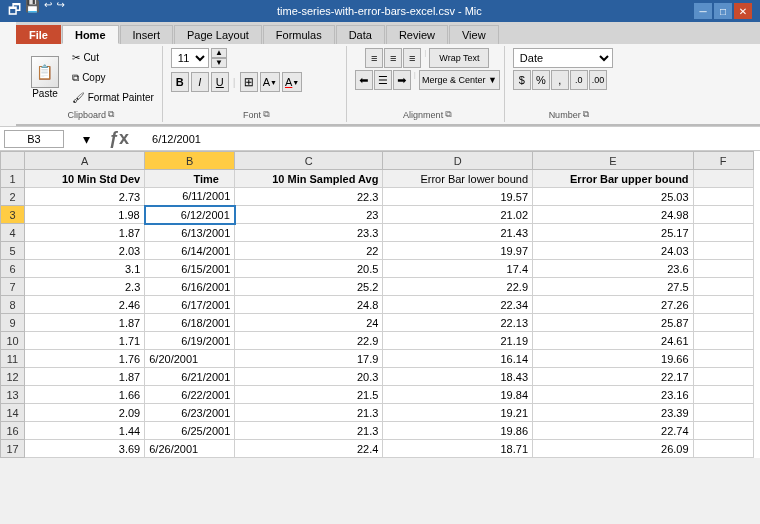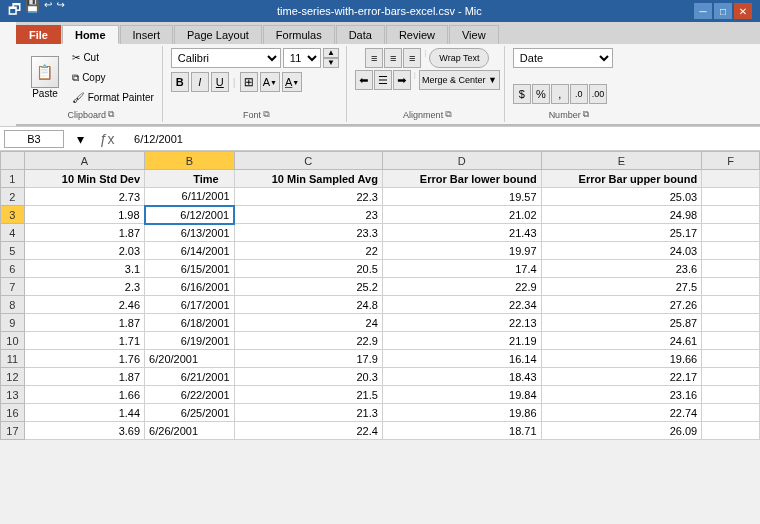--- a/index.html
+++ b/index.html
@@ -194,37 +194,38 @@
     }
 
     
     .formula-bar {
       display: flex;
       align-items: center;
       height: 24px;
       background: white;
       border-bottom: 1px solid #ccc;
       padding: 0 4px;
-      gap: 13px;
+      gap: 19px;
     }
     .cell-ref {
       width: 60px;
       height: 18px;
       border: 1px solid #aaa;
       padding: 0 4px;
       font-size: 11px;
       text-align: center;
     }
     .formula-separator {
       width: 20px;
       display: flex;
       align-items: center;
       justify-content: center;
       color: #666;
-      font-size: 14px;
+      font-size: 18px;
+      font-weight: bold;
     }
     .formula-input {
       flex: 1;
       height: 18px;
       border: none;
       outline: none;
       font-size: 11px;
       padding: 0 4px;
     }
 
@@ -336,23 +337,20 @@
       </div>
       <div class="ribbon-group-label">
         <span>Clipboard</span>
         <span style="cursor:pointer;">⧉</span>
       </div>
     </div>
 
     <div class="ribbon-group" style="min-width:180px;">
       <div class="ribbon-group-content" style="flex-direction:column; align-items:flex-start; gap:2px;">
         <div class="font-row">
-          <select class="font-select">
-            <option>Calibri</option>
-          </select>
           <select class="font-size-select">
             <option>11</option>
           </select>
           <div class="font-size-btns">
             <button class="tiny-btn">▲</button>
             <button class="tiny-btn">▼</button>
           </div>
         </div>
         <div class="font-row">
           <button class="format-btn" style="font-weight:bold;">B</button>
@@ -376,38 +374,38 @@
       </div>
     </div>
 
     <div class="ribbon-group" style="min-width:130px;">
       <div class="ribbon-group-content" style="flex-direction:column; gap:2px;">
         <div class="align-row">
           <button class="format-btn">≡</button>
           <button class="format-btn">≡</button>
           <button class="format-btn">≡</button>
           <span style="margin:0 2px; color:#ccc; font-size:8px;">|</span>
-          <button class="format-btn" style="font-size:9px; min-width:60px;border-radius:10px;">Wrap Text</button>
+          <button class="format-btn" style="font-size:9px; min-width:60px;">Wrap Text</button>
         </div>
         <div class="align-row">
           <button class="format-btn">⬅</button>
           <button class="format-btn">☰</button>
           <button class="format-btn">➡</button>
           <span style="margin:0 2px; color:#ccc; font-size:8px;">|</span>
           <button class="format-btn" style="font-size:9px; min-width:65px;">Merge &amp; Center ▼</button>
         </div>
       </div>
       <div class="ribbon-group-label">
         <span>Alignment</span>
         <span style="cursor:pointer;">⧉</span>
       </div>
     </div>
 
     <div class="ribbon-group" style="min-width:120px;">
-      <div class="ribbon-group-content" style="flex-direction:column; gap:16px; align-items:flex-start;">
+      <div class="ribbon-group-content" style="flex-direction:column; gap:2px; align-items:flex-start;">
         <select class="number-dropdown">
           <option>Date</option>
         </select>
         <div style="display:flex; gap:1px; align-items:center;">
           <button class="format-btn">$</button>
           <button class="format-btn">%</button>
           <button class="format-btn">,</button>
           <button class="format-btn" style="font-size:9px;">.0</button>
           <button class="format-btn" style="font-size:9px;">.00</button>
         </div>
@@ -450,21 +448,21 @@
         <th class="col-header">F</th>
       </tr>
     </thead>
     <tbody id="spreadsheet-body">
 
       <tr>
         <td class="row-header">1</td>
         <td class="text-cell" style="font-weight:bold; background:#f0f0f0;">10 Min Std Dev</td>
         <td class="text-cell" style="font-weight:bold; background:#f0f0f0;">Time</td>
         <td class="text-cell" style="font-weight:bold; background:#f0f0f0;">10 Min Sampled Avg</td>
-        <td class="text-cell" style="font-weight:bold; background:#f0f0f0;">Error Bar lower bound</td>
+        <td class="text-cell" style="font-weight:normal; background:#f0f0f0;">Error Bar lower bound</td>
         <td class="text-cell" style="font-weight:bold; background:#f0f0f0;">Error Bar upper bound</td>
         <td style="background:#f0f0f0;"></td>
       </tr>
     <tr>
           <td class="row-header">2</td>
           <td>2.73</td>
           <td style="text-align: right;">6/11/2001</td>
           <td>22.3</td>
           <td>19.57</td>
           <td>25.03</td>
@@ -563,20 +561,29 @@
         <tr>
           <td class="row-header">13</td>
           <td>1.66</td>
           <td style="text-align: right;">6/22/2001</td>
           <td>21.5</td>
           <td>19.84</td>
           <td>23.16</td>
           <td></td>
         </tr>
         <tr>
+          <td class="row-header">14</td>
+          <td>2.09</td>
+          <td style="text-align: right;">6/23/2001</td>
+          <td>21.3</td>
+          <td>19.21</td>
+          <td>23.39</td>
+          <td></td>
+        </tr>
+        <tr>
           <td class="row-header">16</td>
           <td>1.44</td>
           <td style="text-align: right;">6/25/2001</td>
           <td>21.3</td>
           <td>19.86</td>
           <td>22.74</td>
           <td></td>
         </tr>
         <tr>
           <td class="row-header">17</td>

